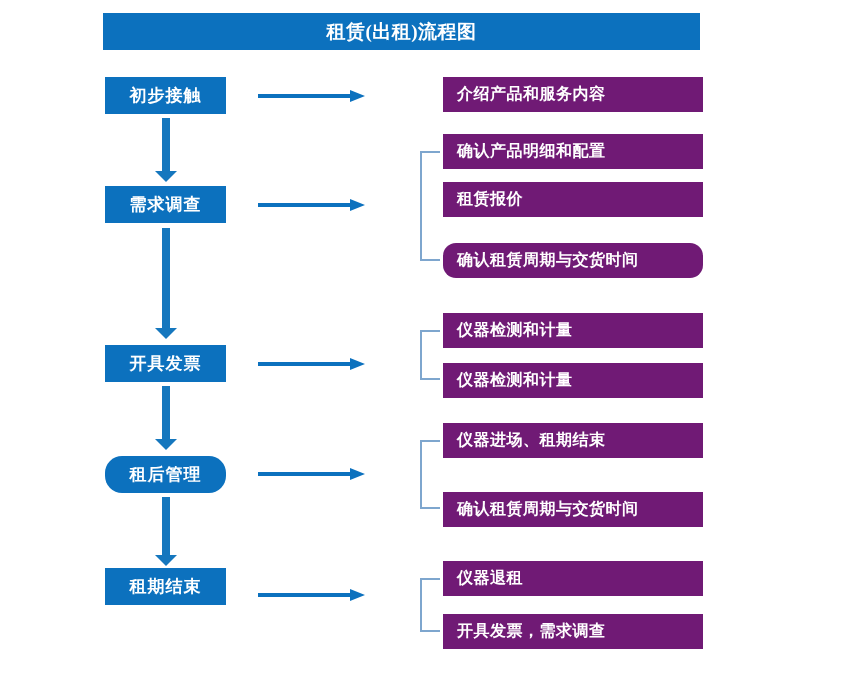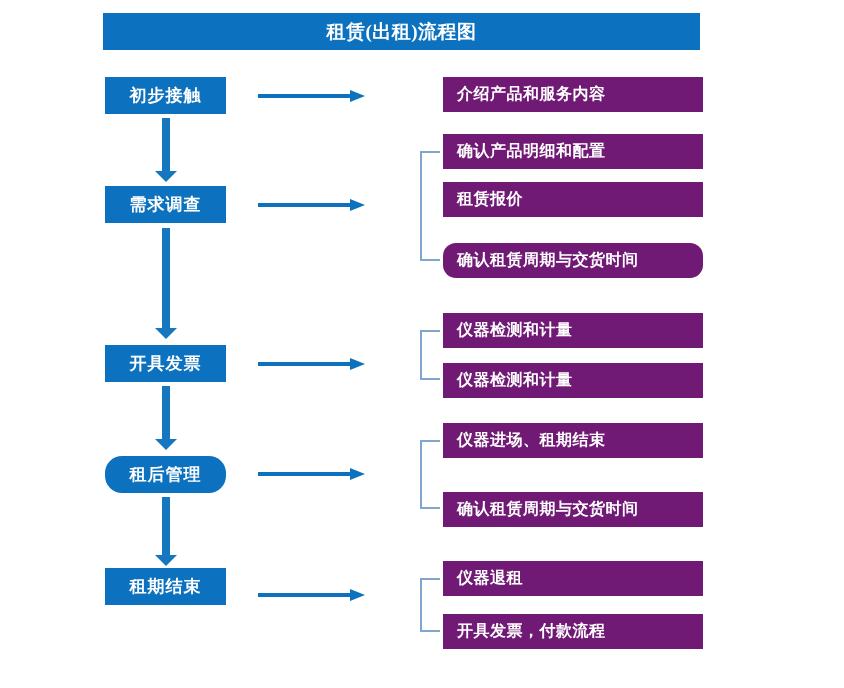--- a/index.html
+++ b/index.html
@@ -148,21 +148,21 @@
   <div id="detail-layer">
       <div class="detail-box" style="top: 77px;">介绍产品和服务内容</div>
       <div class="detail-box" style="top: 134px;">确认产品明细和配置</div>
       <div class="detail-box" style="top: 182px;">租赁报价</div>
       <div class="detail-box" style="top: 243px; border-radius: 13px;">确认租赁周期与交货时间</div>
       <div class="detail-box" style="top: 313px;">仪器检测和计量</div>
       <div class="detail-box" style="top: 363px; text-align: right;">仪器检测和计量</div>
       <div class="detail-box" style="top: 423px;">仪器进场、租期结束</div>
       <div class="detail-box" style="top: 492px;">确认租赁周期与交货时间</div>
       <div class="detail-box" style="top: 561px;">仪器退租</div>
-      <div class="detail-box" style="top: 614px;">开具发票，付款流程</div>
+      <div class="detail-box" style="top: 614px;">开具发票，需求调查</div>
     </div>
   <div id="bracket-layer">
       <div class="bracket" style="top: 151px; height: 110px;"></div>
       <div class="bracket" style="top: 330px; height: 50px;"></div>
       <div class="bracket" style="top: 440px; height: 69px;"></div>
       <div class="bracket" style="top: 578px; height: 54px;"></div>
     </div>
   <div id="harrow-layer">
       <div class="h-arrow" style="top: 88px;">
         <span class="shaft"></span>

